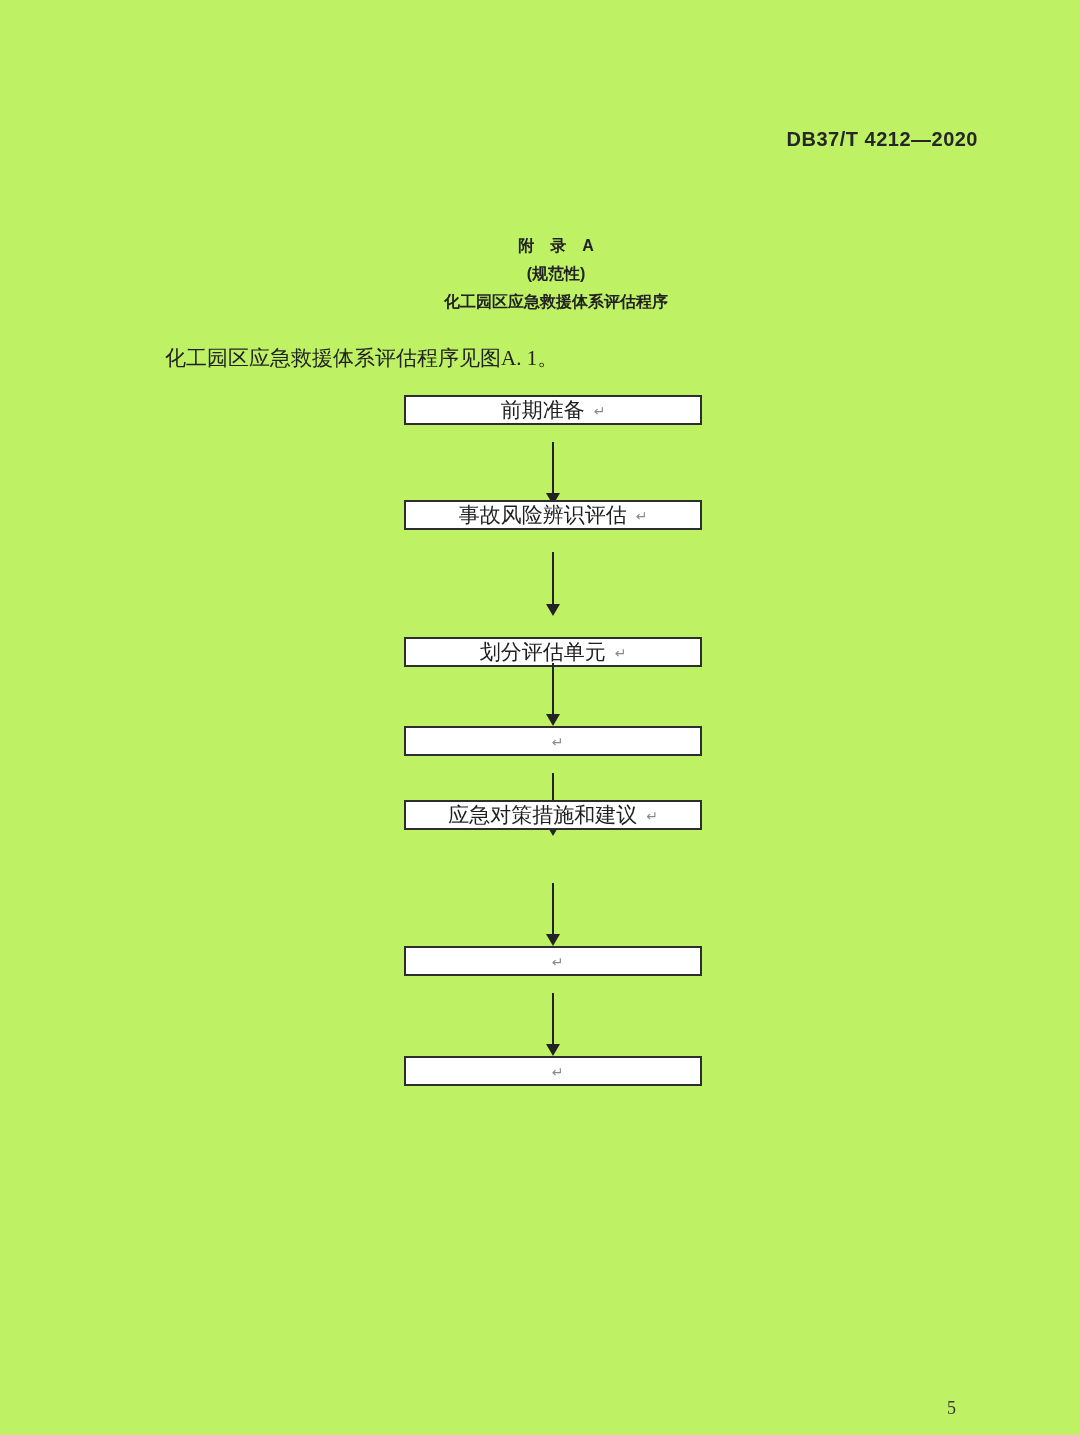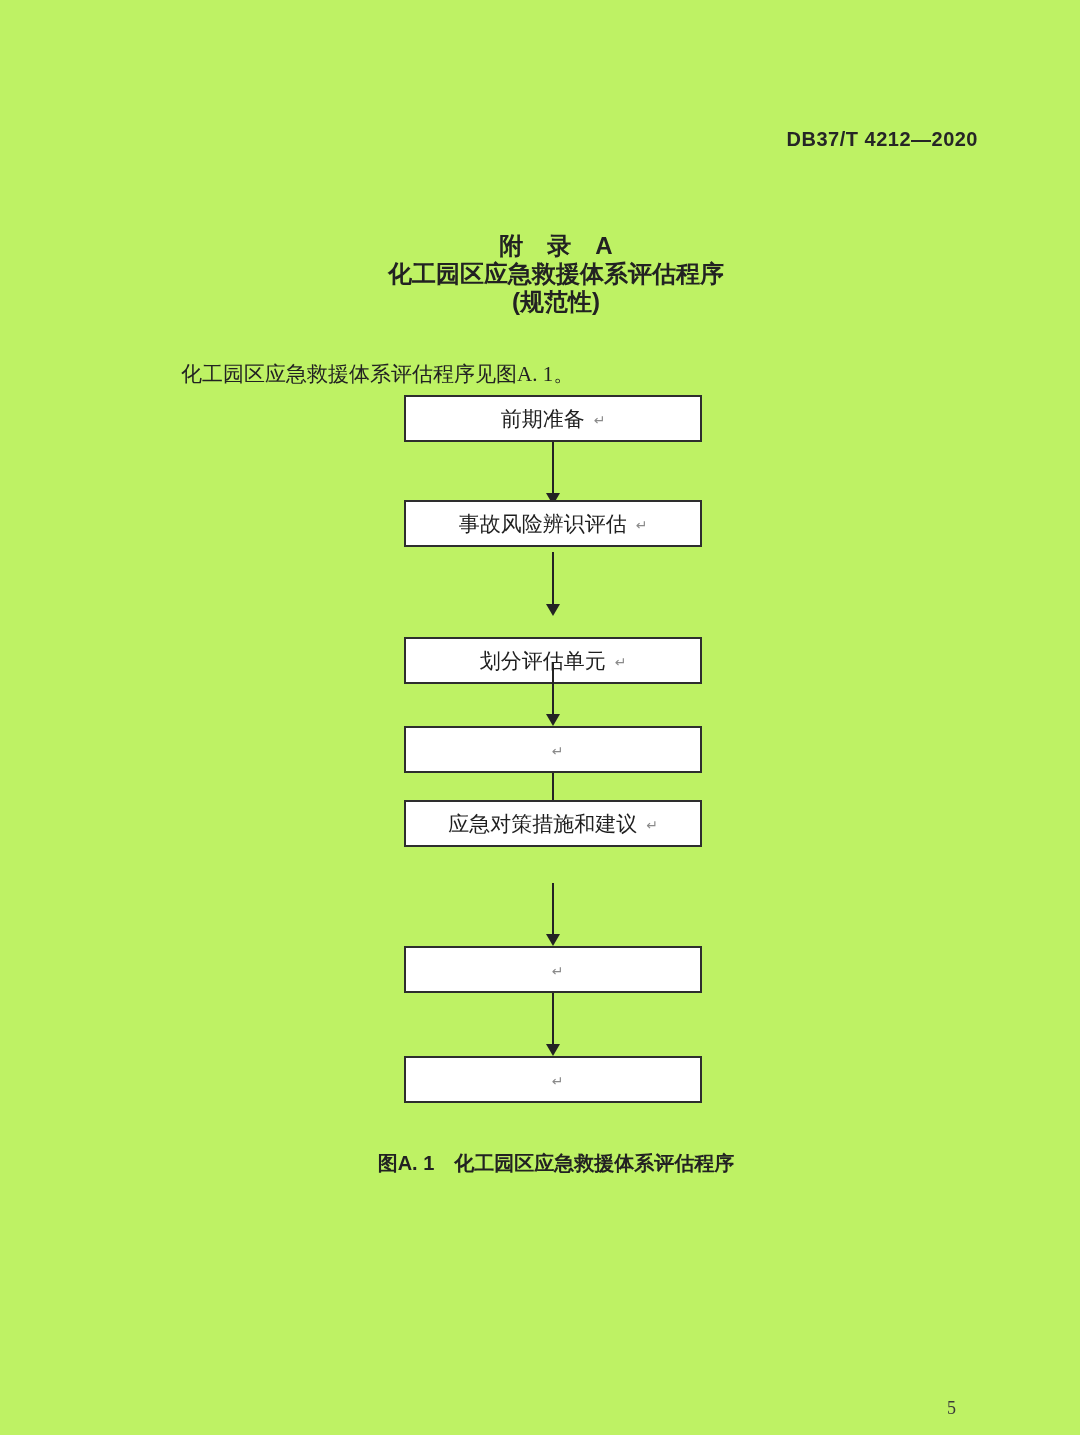--- a/index.html
+++ b/index.html
@@ -32,45 +32,45 @@
     top: 232px;
     left: 96px;
     width: 920px;
     text-align: center;
     font-family: "Liberation Sans", "DejaVu Sans", sans-serif;
     font-weight: 700;
     color: #222222;
   }
   .title-block .t-line {
     line-height: 28px;
-    font-size: 24px;
+    font-size: 16px;
     white-space: pre;
   }
   .intro {
     position: absolute;
     top: 344px;
     left: 165px;
-    margin: 16px;
+    margin: 0;
     font-size: 21px;
     color: #222222;
     white-space: pre;
     text-align: right;
   }
   .flowchart {
     position: absolute;
     top: 0;
     left: 0;
     width: 1080px;
     height: 1435px;
   }
   .flow-box {
     position: absolute;
     left: 404px;
     width: 298px;
-    height: 47px;
+    height: 30px;
     box-sizing: border-box;
     border: 2px solid #2e2e2e;
     background: #ffffff;
     display: flex;
     align-items: center;
     justify-content: center;
     font-size: 21px;
     color: #1f1f1f;
     white-space: nowrap;
   }
@@ -125,22 +125,22 @@
 </style>
 </head>
 <body>
 
 <div class="page">
 
   <div class="header-code">DB37/T 4212—2020</div>
 
   <div class="title-block">
     <div class="t-line">附　录　A</div>
+    <div class="t-line">(规范性)</div>
     <div class="t-line">化工园区应急救援体系评估程序</div>
-    <div class="t-line">(规范性)</div>
   </div>
 
   <p class="intro">化工园区应急救援体系评估程序见图A. 1。</p>
 
   <div class="flowchart">
 
     <div class="flow-box" style="top:395px">
       <span>前期准备</span>
       <span class="return-mark">↵</span>
     </div>
@@ -191,17 +191,16 @@
       <span class="arrow-line"></span>
       <span class="arrow-head"></span>
     </div>
 
     <div class="flow-box" style="top:1056px">
       <span class="return-mark">↵</span>
     </div>
 
   </div>
 
-  <div class="figure-caption">图A. 1　化工园区应急救援体系评估程序</div>
 
   <div class="page-number">5</div>
 
 </div>
 
 </body></html>

